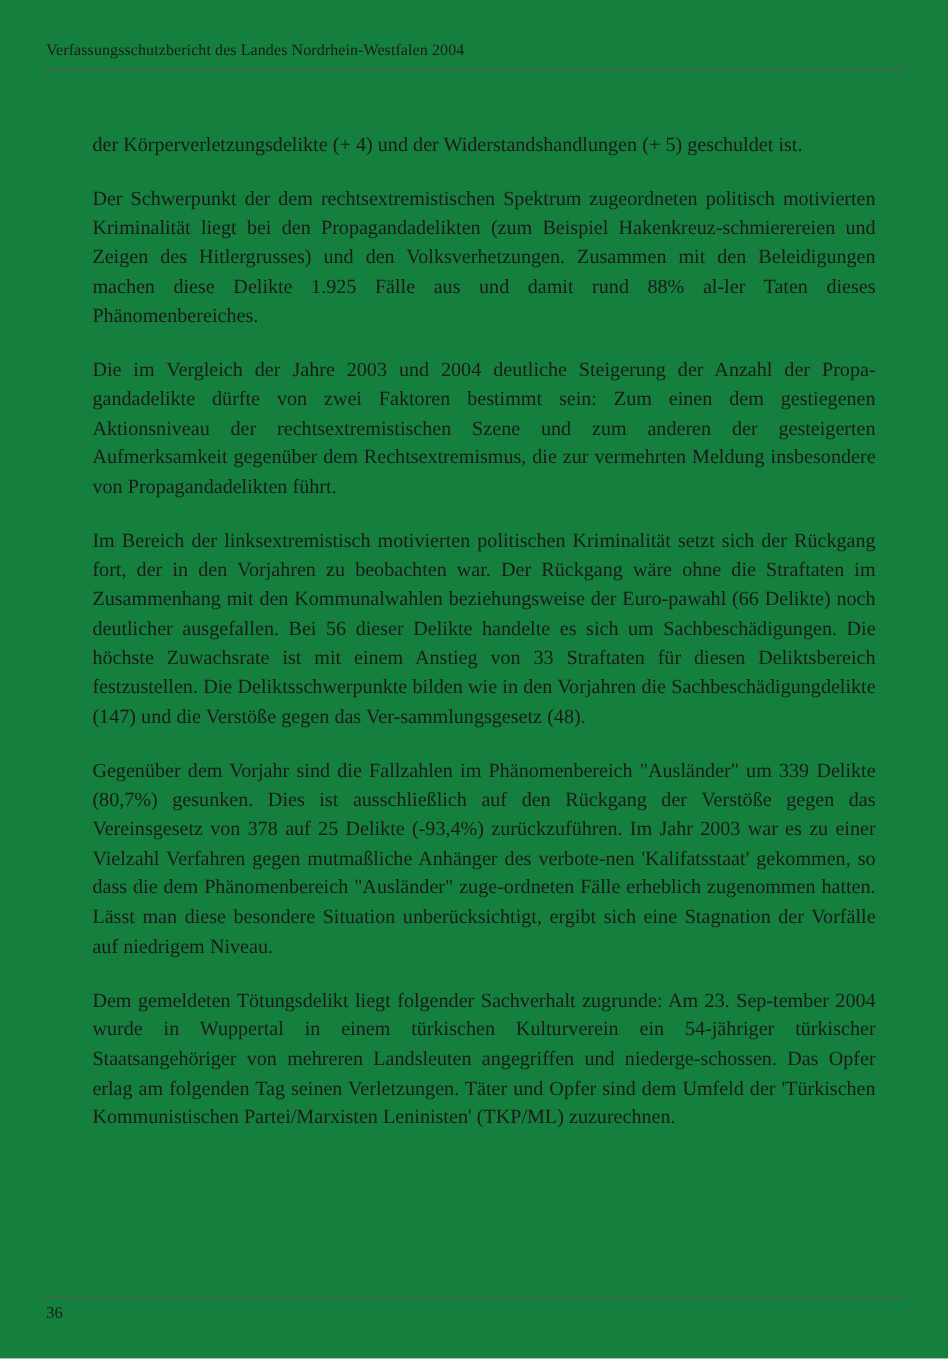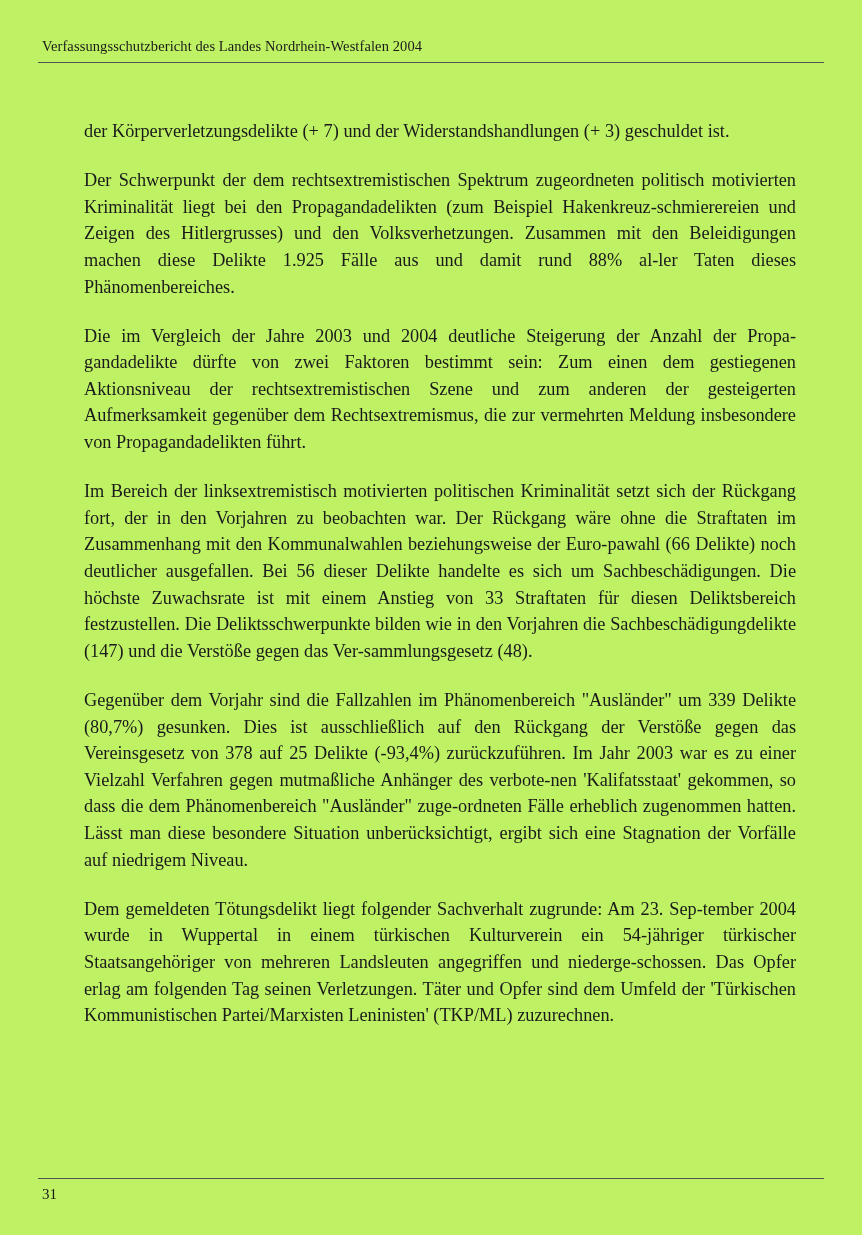--- a/index.html
+++ b/index.html
@@ -4,21 +4,21 @@
 <style>
   html, body {
     margin: 0;
     padding: 0;
     background: #ffffff;
   }
   .page {
     position: relative;
     width: 862px;
     height: 1235px;
-    background: #bef264;
+    background: #15803d;
     font-family: "Liberation Serif", serif;
     color: #1a1a1a;
     box-sizing: border-box;
     overflow: hidden;
   }
   .header {
     position: absolute;
     left: 38px;
     top: 38px;
     width: 786px;
@@ -74,26 +74,26 @@
 <body>
 
 <div class="page">
 
   <div class="header">
     <div class="header-text">Verfassungsschutzbericht des Landes Nordrhein-Westfalen 2004</div>
     <div class="rule"></div>
   </div>
 
   <div class="content">
-    <p class="para">der Körperverletzungsdelikte (+ 7) und der Widerstandshandlungen (+ 3) geschuldet ist.</p>
+    <p class="para">der Körperverletzungsdelikte (+ 4) und der Widerstandshandlungen (+ 5) geschuldet ist.</p>
     <p class="para">Der Schwerpunkt der dem rechtsextremistischen Spektrum zugeordneten politisch motivierten Kriminalität liegt bei den Propagandadelikten (zum Beispiel Hakenkreuz-schmierereien und Zeigen des Hitlergrusses) und den Volksverhetzungen. Zusammen mit den Beleidigungen machen diese Delikte 1.925 Fälle aus und damit rund 88% al-ler Taten dieses Phänomenbereiches.</p>
     <p class="para">Die im Vergleich der Jahre 2003 und 2004 deutliche Steigerung der Anzahl der Propa-gandadelikte dürfte von zwei Faktoren bestimmt sein: Zum einen dem gestiegenen Aktionsniveau der rechtsextremistischen Szene und zum anderen der gesteigerten Aufmerksamkeit gegenüber dem Rechtsextremismus, die zur vermehrten Meldung insbesondere von Propagandadelikten führt.</p>
     <p class="para">Im Bereich der linksextremistisch motivierten politischen Kriminalität setzt sich der Rückgang fort, der in den Vorjahren zu beobachten war. Der Rückgang wäre ohne die Straftaten im Zusammenhang mit den Kommunalwahlen beziehungsweise der Euro-pawahl (66 Delikte) noch deutlicher ausgefallen. Bei 56 dieser Delikte handelte es sich um Sachbeschädigungen. Die höchste Zuwachsrate ist mit einem Anstieg von 33 Straftaten für diesen Deliktsbereich festzustellen. Die Deliktsschwerpunkte bilden wie in den Vorjahren die Sachbeschädigungdelikte (147) und die Verstöße gegen das Ver-sammlungsgesetz (48).</p>
     <p class="para">Gegenüber dem Vorjahr sind die Fallzahlen im Phänomenbereich "Ausländer" um 339 Delikte (80,7%) gesunken. Dies ist ausschließlich auf den Rückgang der Verstöße gegen das Vereinsgesetz von 378 auf 25 Delikte (-93,4%) zurückzuführen. Im Jahr 2003 war es zu einer Vielzahl Verfahren gegen mutmaßliche Anhänger des verbote-nen 'Kalifatsstaat' gekommen, so dass die dem Phänomenbereich "Ausländer" zuge-ordneten Fälle erheblich zugenommen hatten. Lässt man diese besondere Situation unberücksichtigt, ergibt sich eine Stagnation der Vorfälle auf niedrigem Niveau.</p>
     <p class="para">Dem gemeldeten Tötungsdelikt liegt folgender Sachverhalt zugrunde: Am 23. Sep-tember 2004 wurde in Wuppertal in einem türkischen Kulturverein ein 54-jähriger türkischer Staatsangehöriger von mehreren Landsleuten angegriffen und niederge-schossen. Das Opfer erlag am folgenden Tag seinen Verletzungen. Täter und Opfer sind dem Umfeld der 'Türkischen Kommunistischen Partei/Marxisten Leninisten' (TKP/ML) zuzurechnen.</p>
   </div>
 
   <div class="footer">
     <div class="rule"></div>
-    <div class="footer-text">31</div>
+    <div class="footer-text">36</div>
   </div>
 
 </div>
 
 </body></html>

